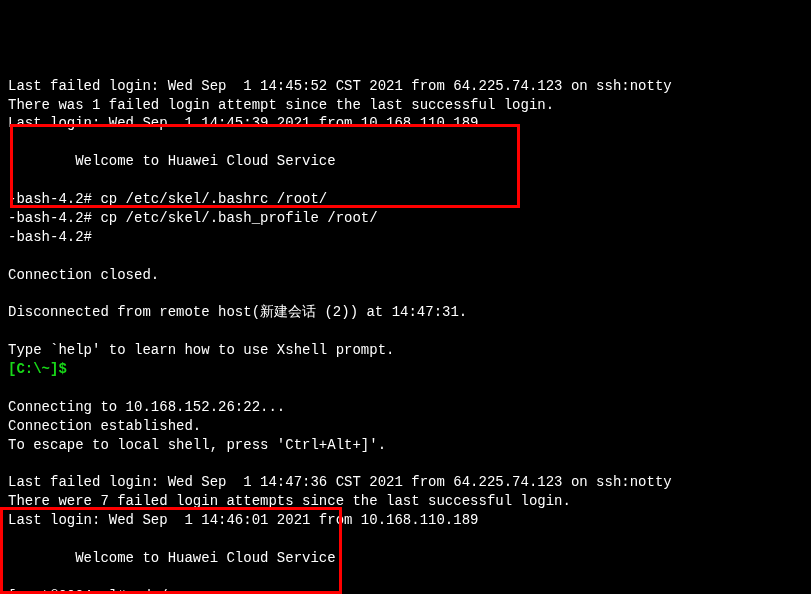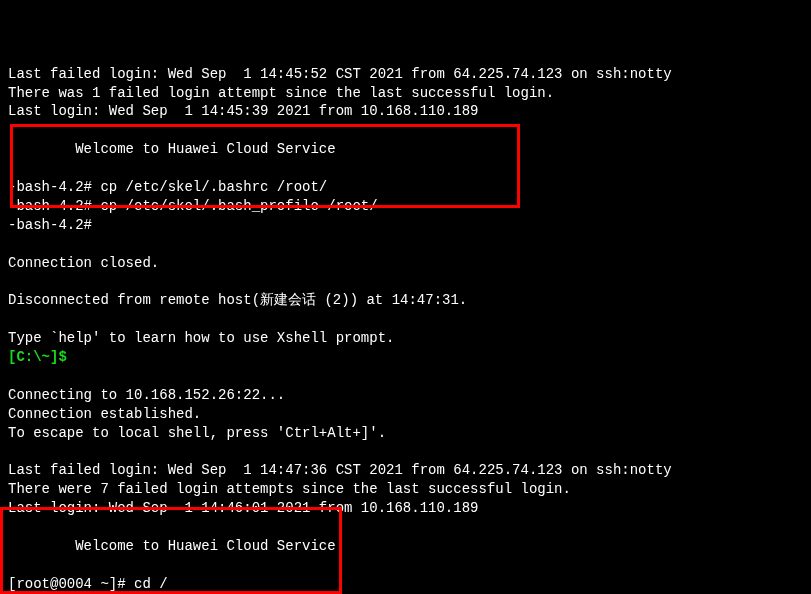--- a/index.html
+++ b/index.html
@@ -9,21 +9,21 @@
     color: #fff;
     font-family: "Courier New", Consolas, monospace;
     font-size: 14px;
     line-height: 1.35;
     width: 811px;
     height: 594px;
     overflow: hidden;
   }
   .terminal {
     position: relative;
-    padding: 8px 8px;
+    padding: 20px 8px;
     white-space: pre;
     box-sizing: border-box;
     width: 797px;
     height: 594px;
   }
   .line {
     white-space: pre;
     min-height: 1.35em;
   }
   .green { color: #18d818; font-weight: bold; }

